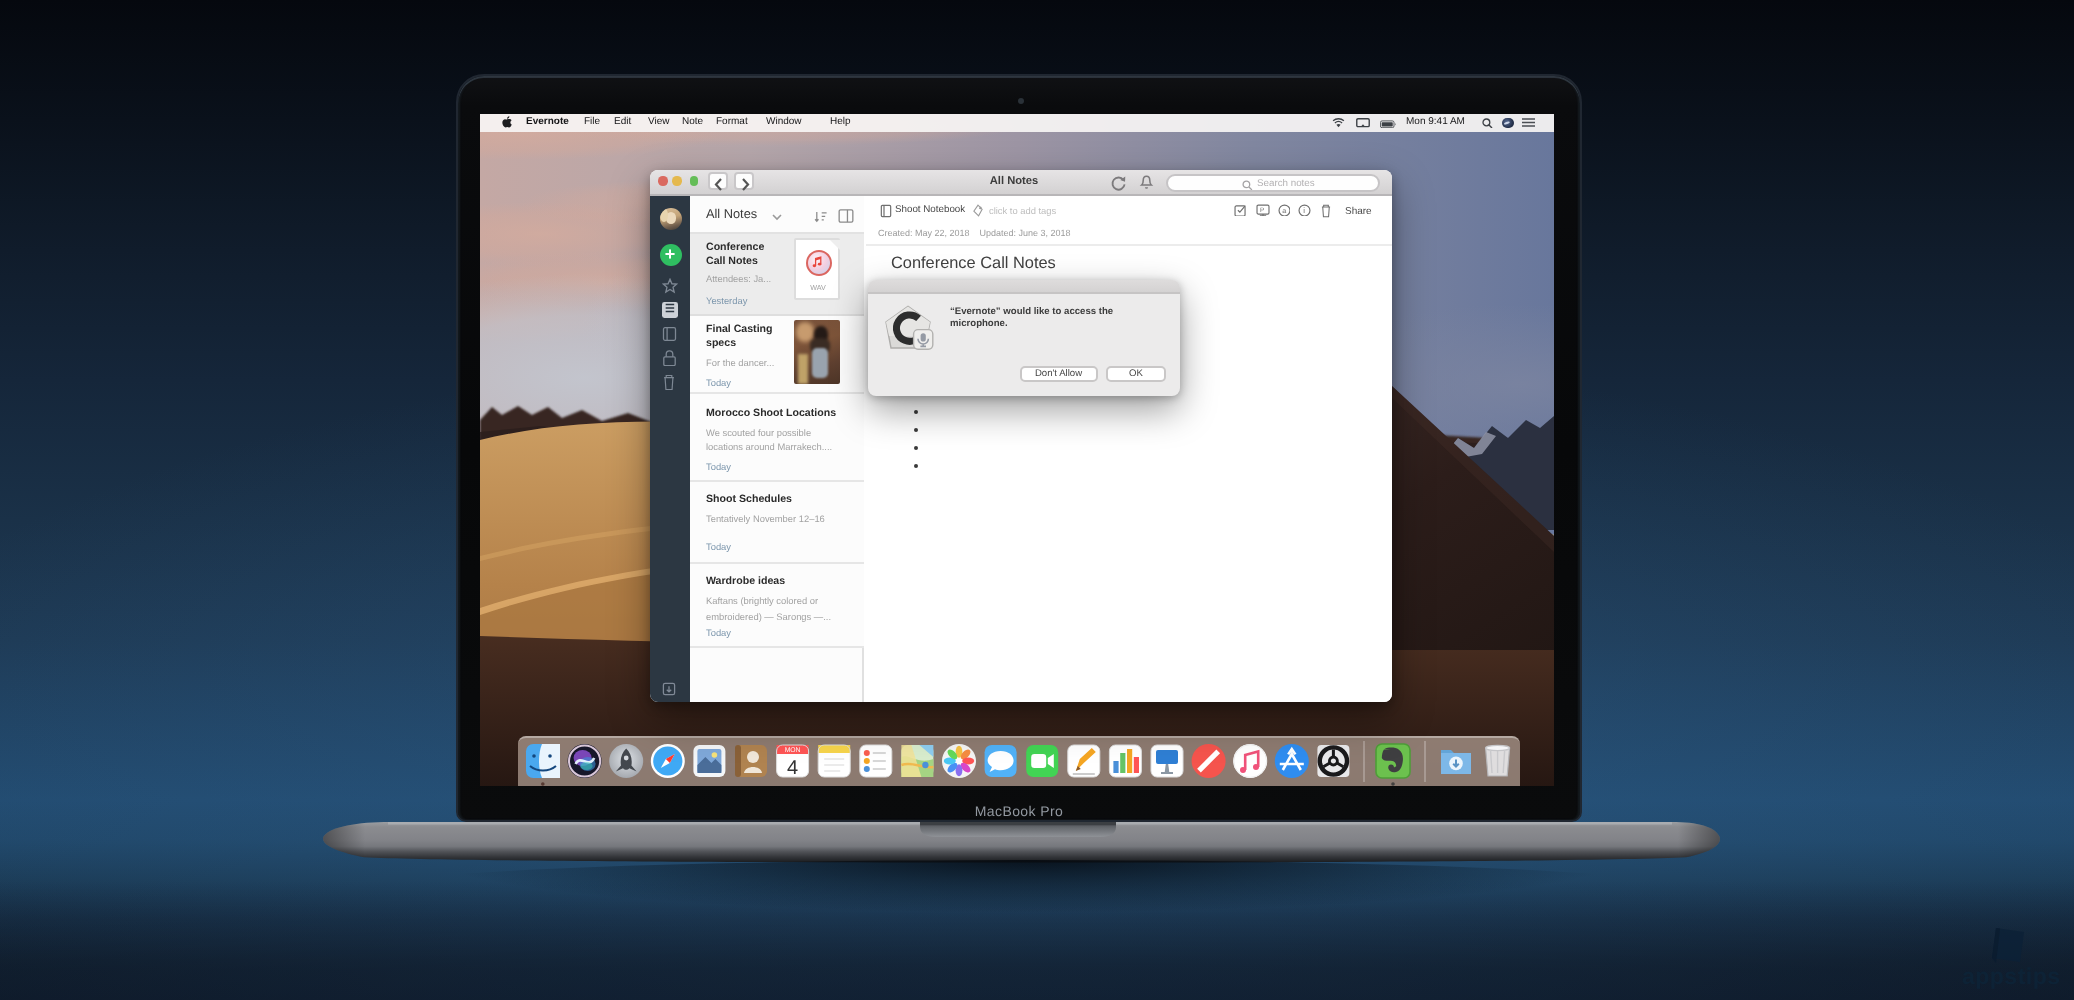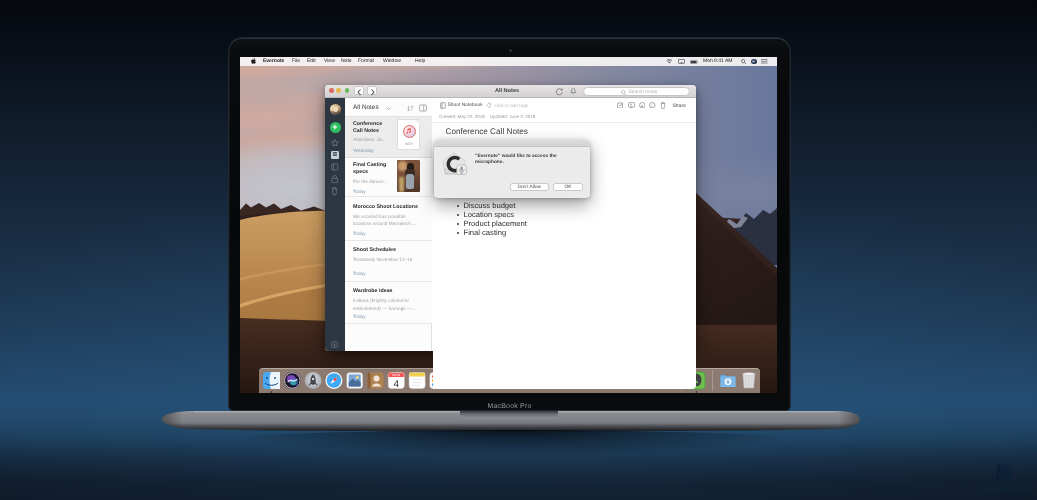--- a/index.html
+++ b/index.html
@@ -477,21 +477,21 @@
         <div class="abs" style="left:8px; top:30.5px; font-size:4.7px; color:#7c96ac;">Today</div>
       </div>
 
       <div class="abs" style="left:0; top:183.5px; width:87px; height:42px; background:#fcfcfc; border-bottom:0.5px solid #e6e6e6;">
         <div class="abs" style="left:8px; top:6px; font-size:5.3px; font-weight:bold; color:#2b2b2b;">Wardrobe ideas</div>
         <div class="abs" style="left:8px; top:15.5px; font-size:4.7px; color:#a2a2a2; line-height:7.5px;">Kaftans (brightly colored or<br>embroidered) — Sarongs —...</div>
         <div class="abs" style="left:8px; top:32.5px; font-size:4.7px; color:#7c96ac;">Today</div>
       </div>
     </div>
 
-    <div class="abs" style="left:107.5px; top:13.5px; width:263.5px; height:291px; background:#ffffff; border-radius:0 0 4px 0;">
+    <div class="abs" style="left:107.5px; top:13.5px; width:263.5px; height:253px; background:#ffffff; border-radius:0 0 4px 0;">
 
       <svg class="abs" style="left:7px; top:4px;" width="6" height="7" viewBox="0 0 9 10">
           <rect x="1" y="0.8" width="7" height="8.4" rx="0.8" fill="none" stroke="#6f6f6f" stroke-width="0.9"></rect>
           <path d="M3,0.8 L3,9.2" stroke="#6f6f6f" stroke-width="0.9"></path>
         </svg>
       <span class="abs" style="left:15px; top:4.8px; font-size:4.9px; color:#4a4a4a;">Shoot Notebook</span>
       <svg class="abs" style="left:53.5px; top:4.2px;" width="6" height="6.5" viewBox="0 0 10 11">
           <path d="M5,1 L8.5,4.5 L5.5,10 L1.5,6 Z M6.3,3.2 A0.7,0.7 0 1 1 6.3,3.3" fill="none" stroke="#9a9a9a" stroke-width="0.9"></path>
         </svg>
       <span class="abs" style="left:62px; top:4.8px; font-size:4.7px; color:#bdbdbd;">click to add tags</span>
@@ -519,21 +519,20 @@
 
       <span class="abs" style="left:6.5px; top:16.4px; font-size:4.5px; color:#9b9b9b;">Created: May 22, 2018&nbsp;&nbsp;&nbsp;&nbsp;Updated: June 3, 2018</span>
       <div class="abs" style="left:0; top:24px; width:263.5px; height:0.5px; background:#ececec;"></div>
 
       <div class="abs" style="left:13px; top:28.5px; font-size:8.2px; color:#404040;">Conference Call Notes</div>
 
       <div class="abs" style="left:24.2px; top:107px; width:2px; height:2px; border-radius:50%; background:#3a3a3a;"></div>
       <div class="abs" style="left:24.2px; top:116px; width:2px; height:2px; border-radius:50%; background:#3a3a3a;"></div>
       <div class="abs" style="left:24.2px; top:125px; width:2px; height:2px; border-radius:50%; background:#3a3a3a;"></div>
       <div class="abs" style="left:24.2px; top:134px; width:2px; height:2px; border-radius:50%; background:#3a3a3a;"></div>
-      <div class="abs" style="left:31px; top:103.2px; font-size:7.6px; color:#2f2f2f; line-height:9px;">Discuss budget<br>Location specs<br>Product placement<br>Final casting</div>
     </div>
 
     <div class="abs" style="left:109px; top:55.5px; width:156px; height:57.5px; background:#ecebeb; border-radius:4px; box-shadow:0 7px 18px rgba(0,0,0,0.38), 0 1px 4px rgba(0,0,0,0.25);">
       <div class="abs" style="left:0; top:0; width:156px; height:6.5px; background:linear-gradient(180deg,#dedcdc,#d4d2d2); border-radius:4px 4px 0 0; border-bottom:0.5px solid #c6c4c4;"></div>
 
       <svg class="abs" style="left:6px; top:10px;" width="27" height="27" viewBox="0 0 27 27">
         <path d="M14,3.2 L25,11 L22.5,24 L5.5,24 L3,11 Z" fill="#dbdad8" stroke="#aeadab" stroke-width="0.7"></path>
         <path d="M14,3.2 L25,11 L23.5,18 L4.5,18 L3,11 Z" fill="#e6e5e3"></path>
         <path d="M19.3,9.2 A6.6,6.6 0 1 0 21.3,15.4" fill="none" stroke="#2d2d2d" stroke-width="3.5"></path>
         <rect x="16.8" y="14.8" width="9.6" height="9.8" rx="2.2" fill="#efeeec" stroke="#b2b1af" stroke-width="0.7"></rect>

